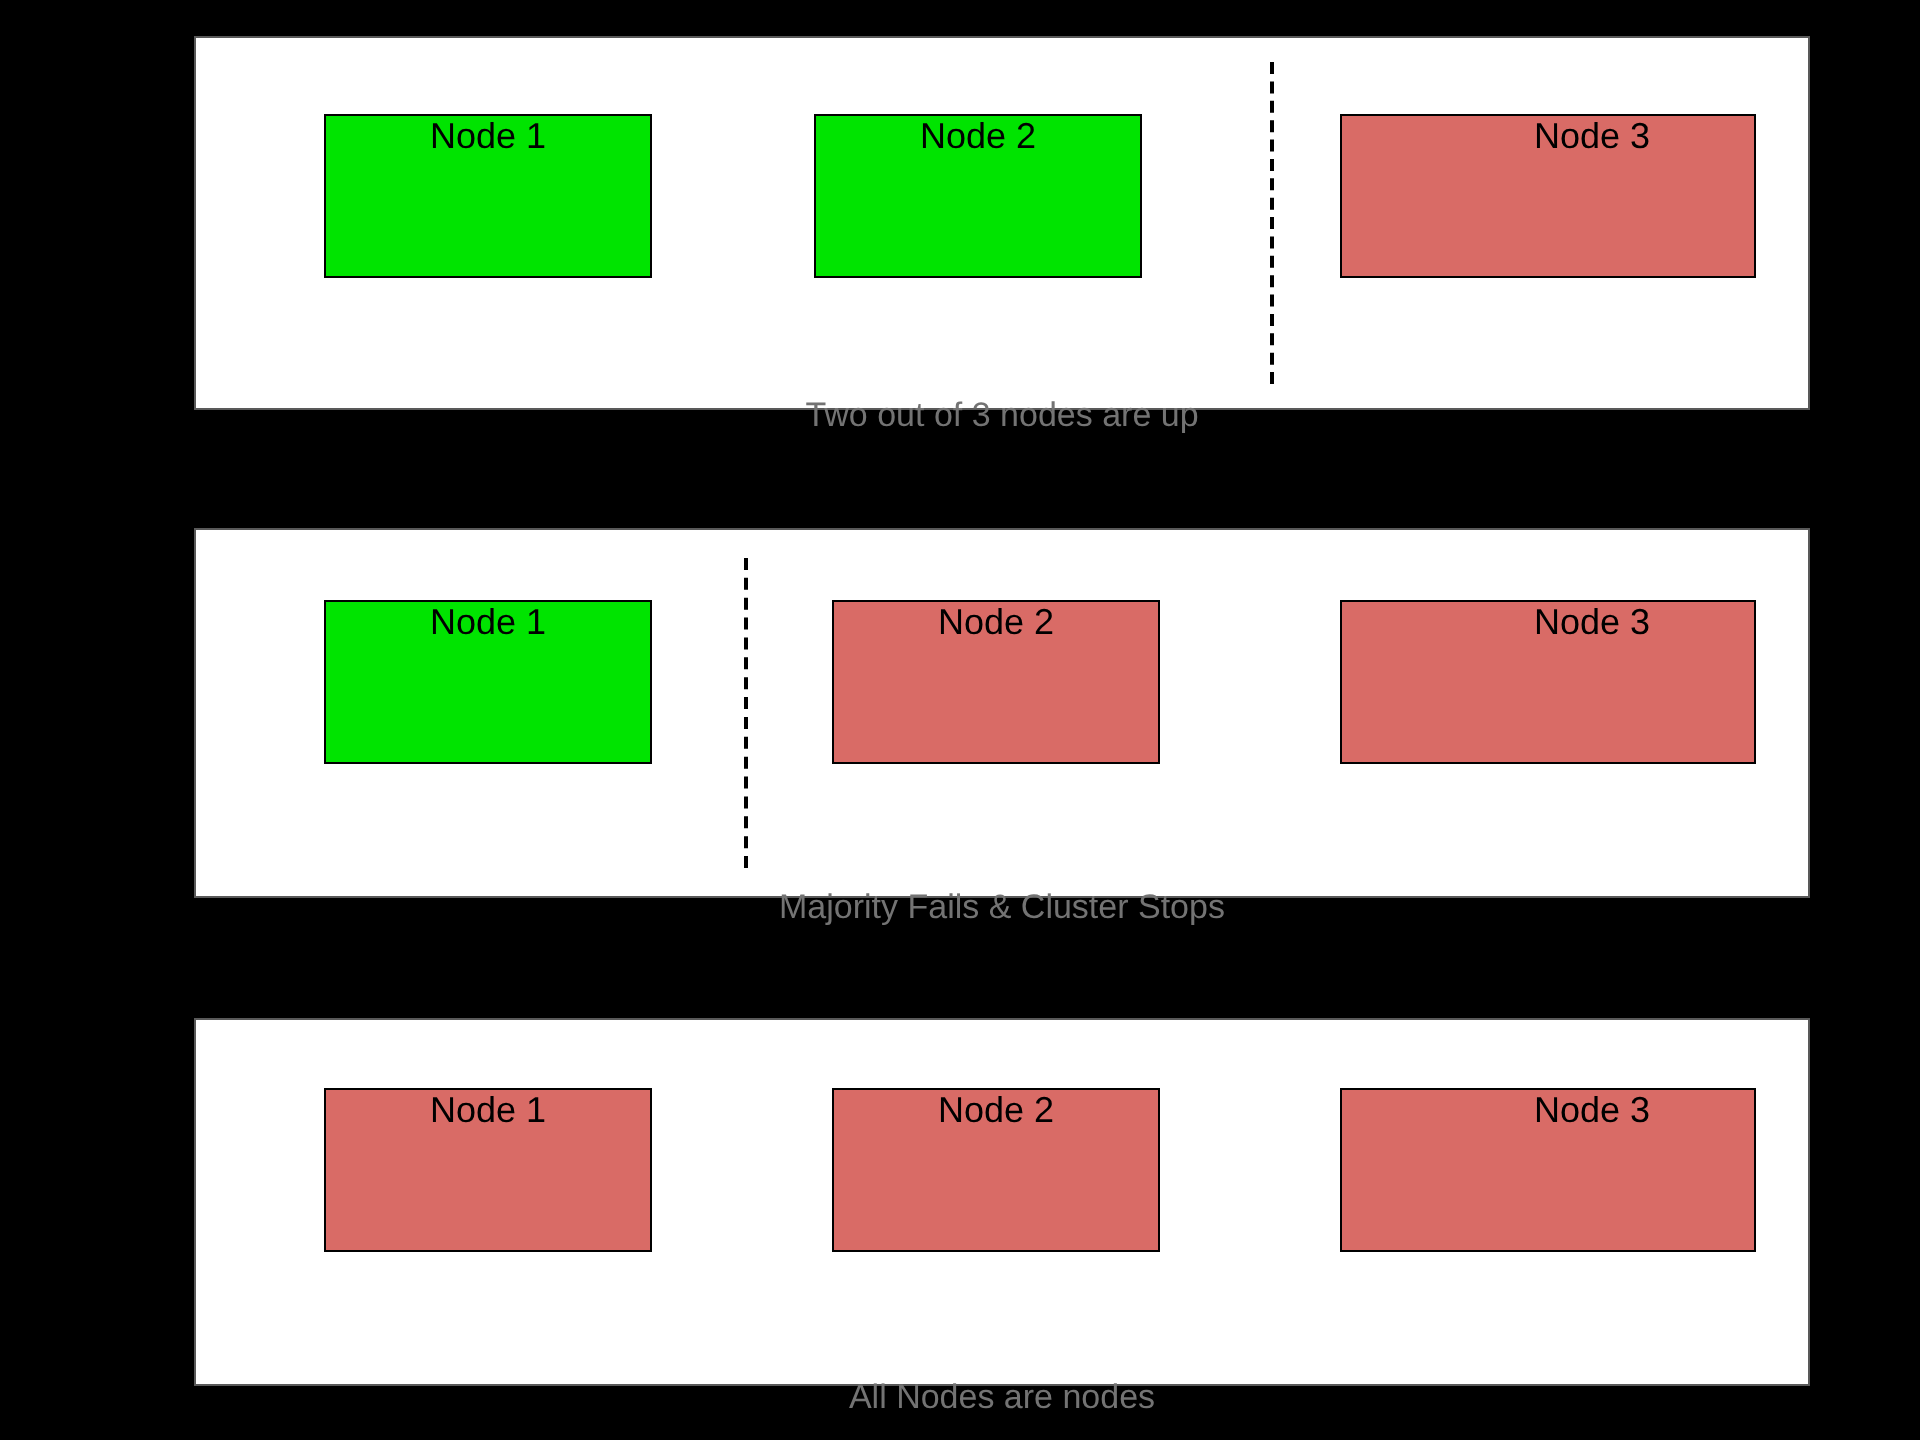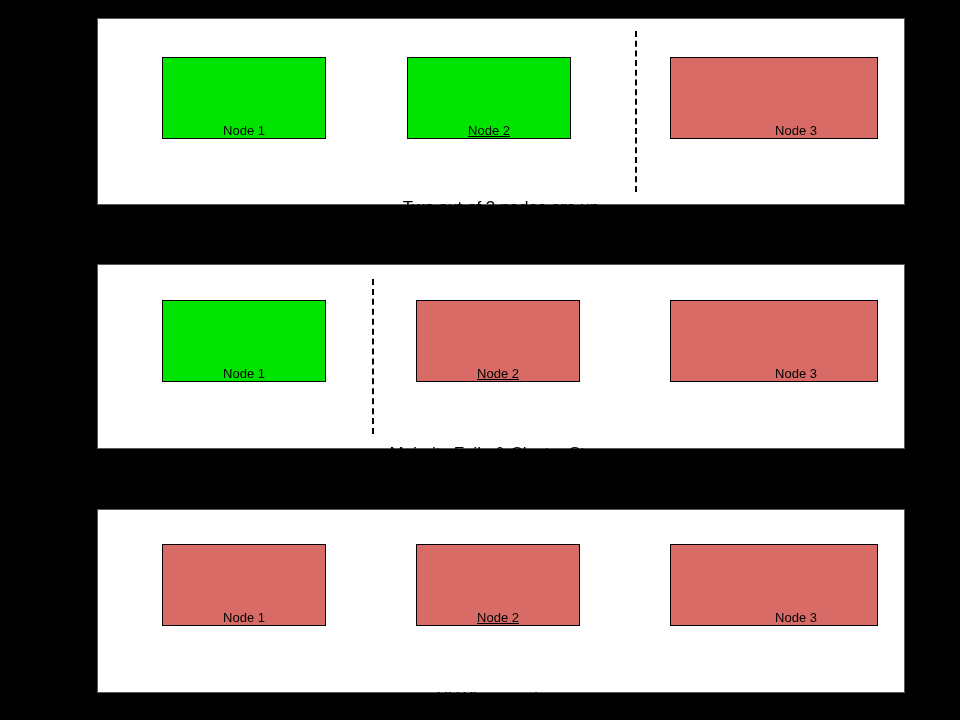--- a/index.html
+++ b/index.html
@@ -19,52 +19,52 @@
   }
   #panel-1 { top: 18px;  height: 185px; }
   #panel-2 { top: 264px; height: 183px; }
   #panel-3 { top: 509px; height: 182px; }
 
   .node {
     position: absolute;
     width: 162px; height: 80px;
     border: 1px solid #000000;
     display: flex;
-    align-items: flex-end;
+    align-items: flex-start;
     justify-content: center;
-    font-size: 13px;
+    font-size: 18px;
     color: #000000;
     box-sizing: content-box;
   }
   #panel-1 .node { top: 38px; }
   #panel-2 .node { top: 35px; }
   #panel-3 .node { top: 34px; }
 
   .node-1 { left: 64px; }
-  .node-2 { left: 318px; text-decoration: underline; }
+  .node-2 { left: 318px; }
   #panel-1 .node-2 { left: 309px; }
   .node-3 { left: 572px; padding-left: 44px; }
 
   .divider {
     position: absolute;
     width: 0;
     border-left: 2px dashed #000000;
   }
   #panel-1 .divider { left: 537px; top: 12px; height: 161px; }
   #panel-2 .divider { left: 274px; top: 14px; height: 155px; }
 
   .caption {
     position: absolute;
     top: 131px;
     left: 0;
     width: 100%;
     text-align: center;
     font-size: 17px;
     line-height: 23px;
-    color: #000000;
+    color: #737373;
     white-space: pre;
   }
 </style>
 </head>
 <body>
 
 <div class="panel" id="panel-1">
   <div class="node node-1" style="background-color: rgb(0, 228, 0);">
     <span>Node 1</span>
   </div>
@@ -101,16 +101,16 @@
   <div class="node node-1" style="background-color: rgb(217, 107, 102);">
     <span>Node 1</span>
   </div>
   <div class="node node-2" style="background-color: rgb(217, 107, 102);">
     <span>Node 2</span>
   </div>
   <div class="node node-3" style="background-color: rgb(217, 107, 102);">
     <span>Node 3</span>
   </div>
   <div class="caption">
-    <div>All Wins are down</div>
+    <div>All Nodes are nodes</div>
     
   </div>
 </div>
 
 </body></html>

